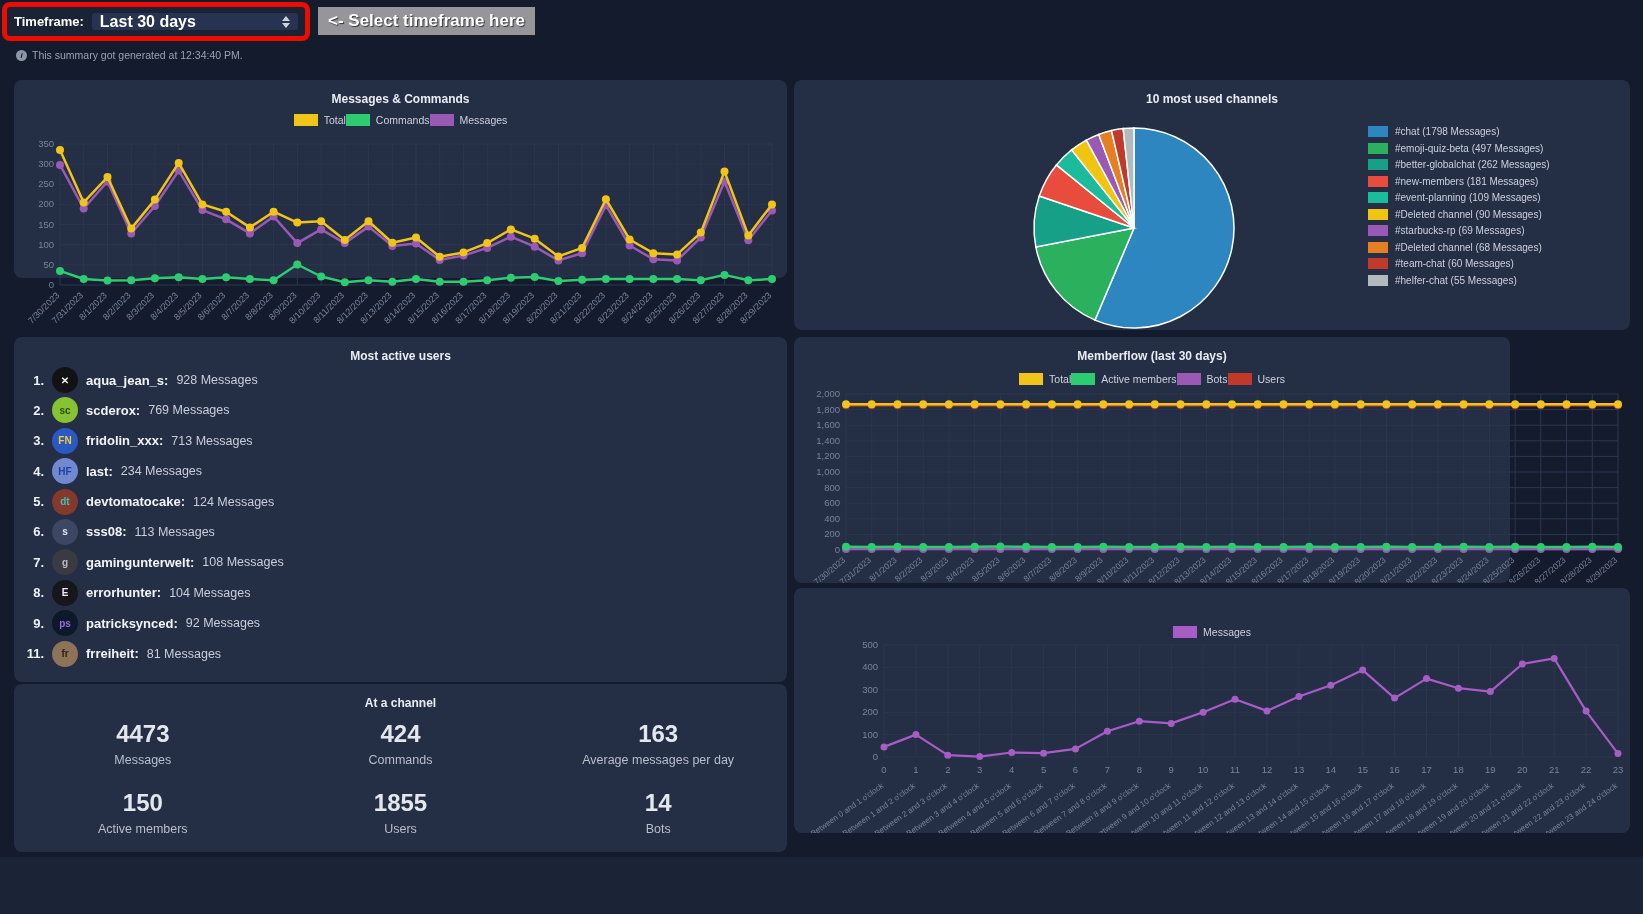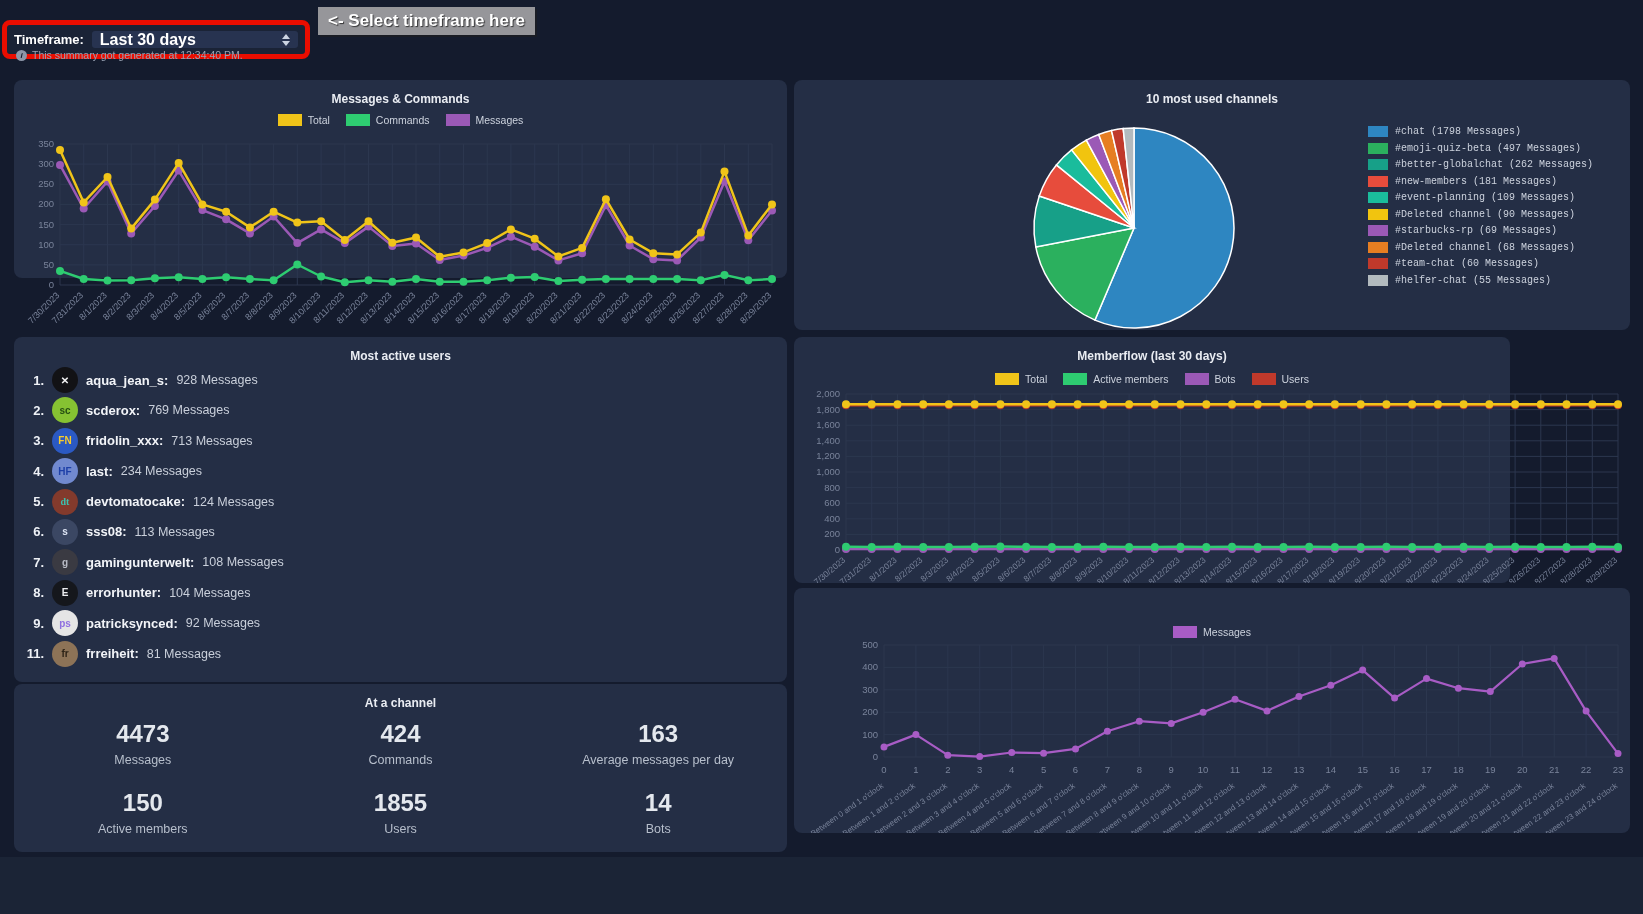--- a/index.html
+++ b/index.html
@@ -4,21 +4,21 @@
 <style>
   * { box-sizing: border-box; margin: 0; padding: 0; }
   body {
     width: 1643px; height: 914px; position: relative; overflow: hidden;
     background: #141b2d; font-family: "Liberation Sans", sans-serif;
   }
   
   .tf-box {
     position: absolute; left: 2px; top: 2px; width: 308px; height: 39px;
     border: 5px solid #ea0d00; border-radius: 8px; background: #1a2336;
-    display: flex; align-items: center; gap: 8px; padding: 0 7px 0 7px; margin-top: 18px;
+    display: flex; align-items: center; gap: 8px; padding: 0 7px 0 7px;
   }
   .tf-label { color: #ffffff; font-weight: bold; font-size: 13px; white-space: nowrap; }
   .tf-select {
     flex: 1; height: 17px; background: #273350; border-radius: 3px;
     display: flex; align-items: center; justify-content: space-between;
     padding: 0 8px; color: #ffffff; font-weight: bold; font-size: 16px; cursor: pointer;
   }
   .arrows { display: flex; flex-direction: column; gap: 2px; }
   .arr-up { width: 0; height: 0; border-left: 4px solid transparent; border-right: 4px solid transparent; border-bottom: 5px solid #ccd4e2; }
   .arr-down { width: 0; height: 0; border-left: 4px solid transparent; border-right: 4px solid transparent; border-top: 5px solid #ccd4e2; }
@@ -35,26 +35,26 @@
   }
   
   .panel { position: absolute; background: #242e45; border-radius: 8px; }
   .p1 { left: 14px; top: 80px;  width: 773px; height: 198px; }
   .p2 { left: 14px; top: 337px; width: 773px; height: 345px; }
   .p3 { left: 14px; top: 684px; width: 773px; height: 168px; }
   .p4 { left: 794px; top: 80px;  width: 836px; height: 250px; }
   .p5 { left: 794px; top: 337px; width: 716px; height: 246px; }
   .p6 { left: 794px; top: 588px; width: 836px; height: 245px; }
   .panel-title { position: absolute; left: 0; right: 0; top: 12px; text-align: center; color: #e9ecf2; font-weight: bold; font-size: 12px; }
-  .legend { position: absolute; left: 0; right: 0; display: flex; justify-content: center; gap: 16px; }
+  .legend { position: absolute; left: 0; right: 0; display: flex; justify-content: center; }
   .legend-item { display: flex; align-items: center; gap: 6px; color: #ccd2dd; font-size: 10.5px; cursor: pointer; }
   .swatch { width: 24px; height: 12px; }
   .chart-svg { position: absolute; left: 0; top: 0; }
   
-  .pie-legend { position: absolute; left: 574px; top: 46px; display: flex; flex-direction: column; gap: 5.5px; font-family: Liberation Mono, monospace; }
+  .pie-legend { position: absolute; left: 574px; top: 46px; display: flex; flex-direction: column; gap: 5.5px; }
   .pie-legend .legend-item { font-size: 10px; gap: 7px; }
   .pie-legend .swatch { width: 20px; height: 11px; }
   
   .users { position: absolute; left: 12px; right: 12px; top: 30px; display: flex; flex-direction: column; gap: 4.4px; }
   .user-row { display: flex; align-items: center; height: 26px; gap: 8px; }
   .rank { width: 18px; text-align: right; color: #eef1f6; font-weight: bold; font-size: 13px; }
   .avatar { width: 26px; height: 26px; border-radius: 50%; display: flex; align-items: center; justify-content: center; font-weight: bold; font-size: 10px; flex: none; }
   .uname { color: #f2f4f8; font-weight: bold; font-size: 13px; }
   .ucount { color: #c9cfda; font-size: 12.5px; }
   
@@ -356,21 +356,21 @@
         <span class="ucount">713 Messages</span>
       </div>
       <div class="user-row">
         <span class="rank">4.</span>
         <span class="avatar" style="background: rgb(113, 137, 207); color: rgb(29, 63, 168);">HF</span>
         <span class="uname">last:</span>
         <span class="ucount">234 Messages</span>
       </div>
       <div class="user-row">
         <span class="rank">5.</span>
-        <span class="avatar" style="background: rgb(131, 58, 44); color: rgb(60, 194, 176); font-family: Liberation Serif, serif;">dt</span>
+        <span class="avatar" style="background: rgb(131, 58, 44); color: rgb(60, 194, 176);">dt</span>
         <span class="uname">devtomatocake:</span>
         <span class="ucount">124 Messages</span>
       </div>
       <div class="user-row">
         <span class="rank">6.</span>
         <span class="avatar" style="background: rgb(59, 71, 99); color: rgb(223, 230, 245);">s</span>
         <span class="uname">sss08:</span>
         <span class="ucount">113 Messages</span>
       </div>
       <div class="user-row">
@@ -380,21 +380,21 @@
         <span class="ucount">108 Messages</span>
       </div>
       <div class="user-row">
         <span class="rank">8.</span>
         <span class="avatar" style="background: rgb(21, 23, 28); color: rgb(236, 237, 239);">E</span>
         <span class="uname">errorhunter:</span>
         <span class="ucount">104 Messages</span>
       </div>
       <div class="user-row">
         <span class="rank">9.</span>
-        <span class="avatar" style="background: #e5e5e5; color: rgb(143, 111, 224);">ps</span>
+        <span class="avatar" style="background: #0f172a; color: rgb(143, 111, 224);">ps</span>
         <span class="uname">patricksynced:</span>
         <span class="ucount">92 Messages</span>
       </div>
       <div class="user-row">
         <span class="rank">11.</span>
         <span class="avatar" style="background: rgb(141, 115, 87); color: rgb(46, 36, 23);">fr</span>
         <span class="uname">frreiheit:</span>
         <span class="ucount">81 Messages</span>
       </div>
     </div>

